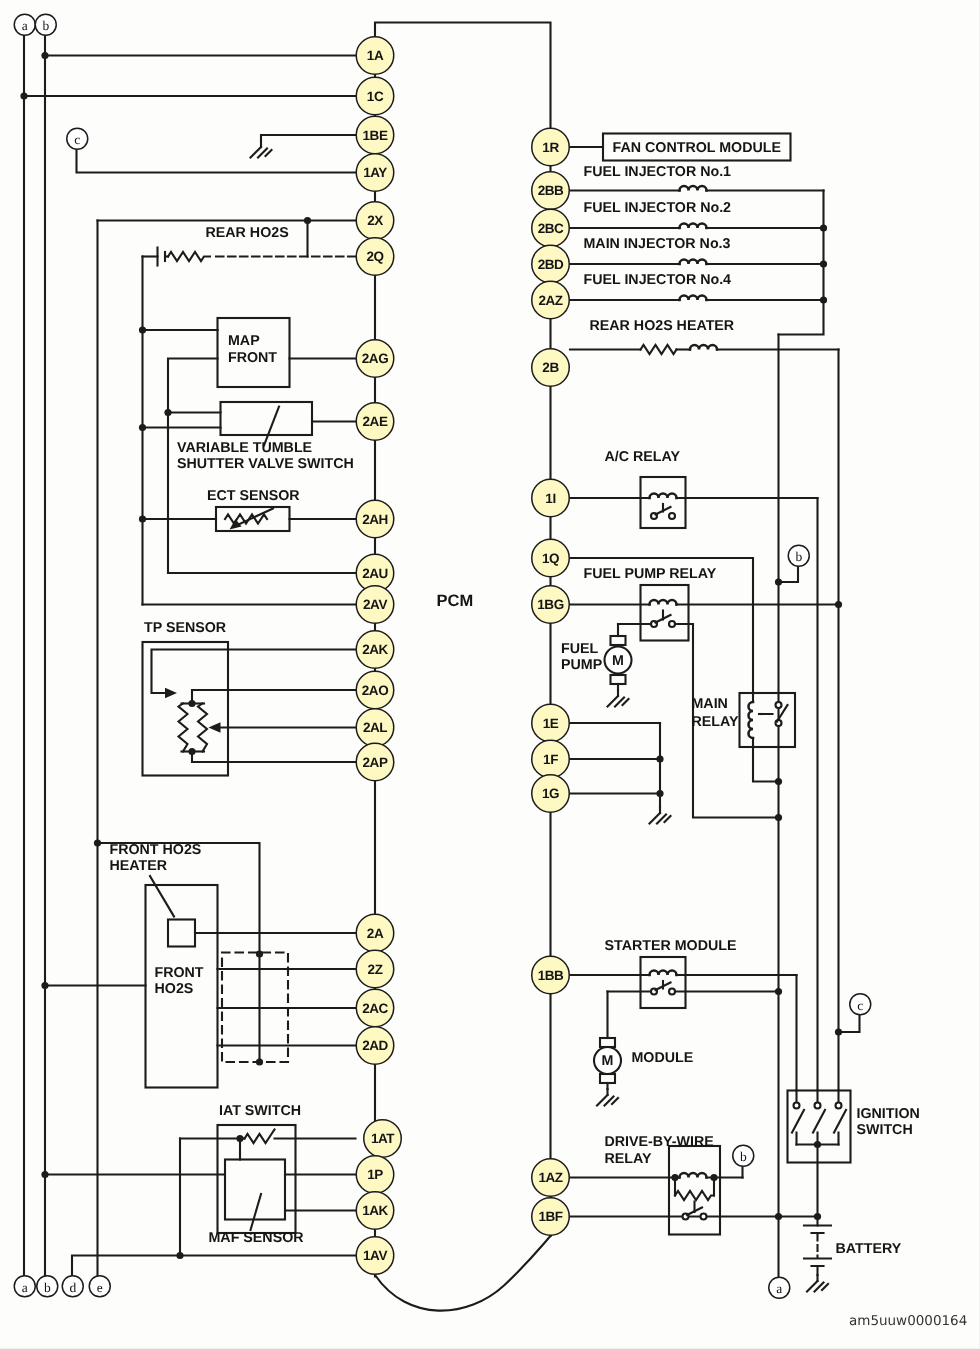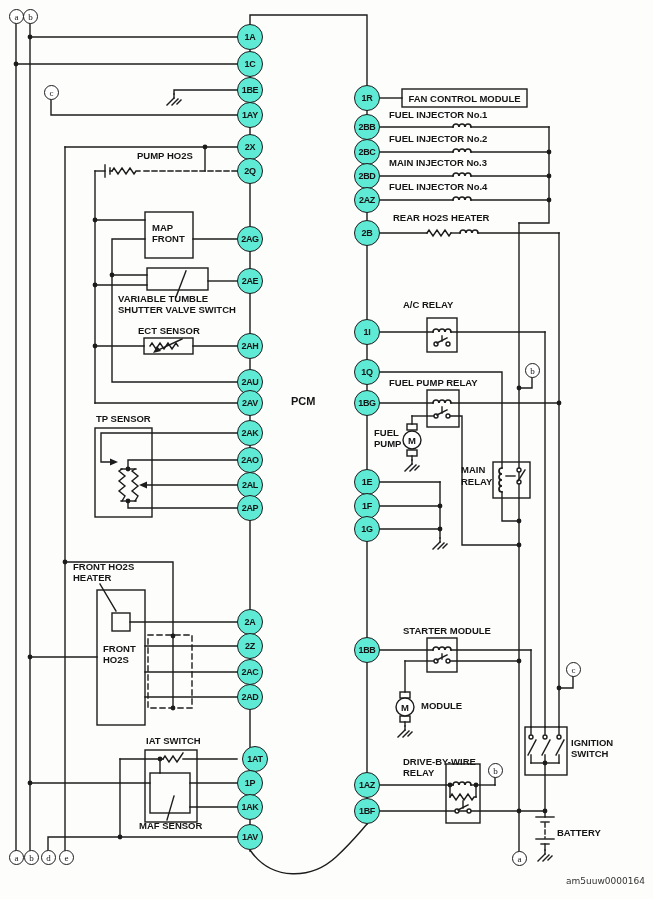--- a/index.html
+++ b/index.html
@@ -1,20 +1,20 @@
 <!DOCTYPE html>
 <html><head>
 <meta charset="utf-8">
 <style>
   html,body{margin:0;padding:0;background:#e8e8e8;}
   .sheet{position:relative;width:653px;height:899px;background:#fdfdfc;overflow:hidden;
          font-family:"Liberation Sans",sans-serif;color:#151515;}
   svg.wires{position:absolute;left:0;top:0;}
   .pin{position:absolute;width:26px;height:26px;box-sizing:border-box;border:1.5px solid #1c1c1c;
-       border-radius:50%;background:#5eead4;display:flex;align-items:center;justify-content:center;
+       border-radius:50%;background:#fef9c3;display:flex;align-items:center;justify-content:center;
        font:700 9px "Liberation Sans",sans-serif;letter-spacing:-0.3px;}
   .tag{position:absolute;width:15px;height:15px;box-sizing:border-box;border:1.3px solid #1c1c1c;
        border-radius:50%;background:#fff;display:flex;align-items:center;justify-content:center;
        font:400 9px "Liberation Serif",serif;}
   .lbl{position:absolute;font:700 9.5px "Liberation Sans",sans-serif;white-space:nowrap;color:#151515;}
   .lbl.big{font-size:11px;}
   .lbl.code{font:400 9px "DejaVu Sans",sans-serif;color:#333;}
   .boxlbl{position:absolute;display:flex;align-items:center;justify-content:center;text-align:right;}
   .mlbl{position:absolute;width:18px;height:18px;display:flex;align-items:center;justify-content:center;
         font:700 9.5px "Liberation Sans",sans-serif;}
@@ -299,21 +299,21 @@
 <div class="pin" style="left:242px;top:746px">1AT</div>
 <div class="pin" style="left:237px;top:770px">1P</div>
 <div class="pin" style="left:237px;top:794px">1AK</div>
 <div class="pin" style="left:237px;top:824px">1AV</div>
 
 <div class="pin" style="left:354px;top:85px">1R</div>
 <div class="pin" style="left:354px;top:114px">2BB</div>
 <div class="pin" style="left:354px;top:139px">2BC</div>
 <div class="pin" style="left:354px;top:163px">2BD</div>
 <div class="pin" style="left:354px;top:187px">2AZ</div>
-<div class="pin" style="left:354px;top:220px">2B</div>
+<div class="pin" style="left:354px;top:232px">2B</div>
 <div class="pin" style="left:354px;top:319px">1I</div>
 <div class="pin" style="left:354px;top:359px">1Q</div>
 <div class="pin" style="left:354px;top:390px">1BG</div>
 <div class="pin" style="left:354px;top:469px">1E</div>
 <div class="pin" style="left:354px;top:493px">1F</div>
 <div class="pin" style="left:354px;top:516px">1G</div>
 <div class="pin" style="left:354px;top:637px">1BB</div>
 <div class="pin" style="left:354px;top:772px">1AZ</div>
 <div class="pin" style="left:354px;top:798px">1BF</div>
 
@@ -322,21 +322,21 @@
 <div class="tag" style="left:44px;top:85px">c</div>
 <div class="tag" style="left:525px;top:363px">b</div>
 <div class="tag" style="left:566px;top:662px">c</div>
 <div class="tag" style="left:488px;top:763px">b</div>
 <div class="tag" style="left:512px;top:851px">a</div>
 <div class="tag" style="left:9px;top:850px">a</div>
 <div class="tag" style="left:24px;top:850px">b</div>
 <div class="tag" style="left:41px;top:850px">d</div>
 <div class="tag" style="left:59px;top:850px">e</div>
 
-<div class="lbl" style="left:137px;top:150px">PUMP HO2S</div>
+<div class="lbl" style="left:137px;top:150px">REAR HO2S</div>
 <div class="lbl" style="left:152px;top:222px">MAP</div>
 <div class="lbl" style="left:152px;top:233px">FRONT</div>
 <div class="lbl" style="left:118px;top:293px">VARIABLE TUMBLE</div>
 <div class="lbl" style="left:118px;top:304px">SHUTTER VALVE SWITCH</div>
 <div class="lbl" style="left:138px;top:325px">ECT SENSOR</div>
 <div class="lbl" style="left:96px;top:413px">TP SENSOR</div>
 <div class="lbl" style="left:73px;top:561px">FRONT HO2S</div>
 <div class="lbl" style="left:73px;top:572px">HEATER</div>
 <div class="lbl" style="left:103px;top:643px">FRONT</div>
 <div class="lbl" style="left:103px;top:654px">HO2S</div>

